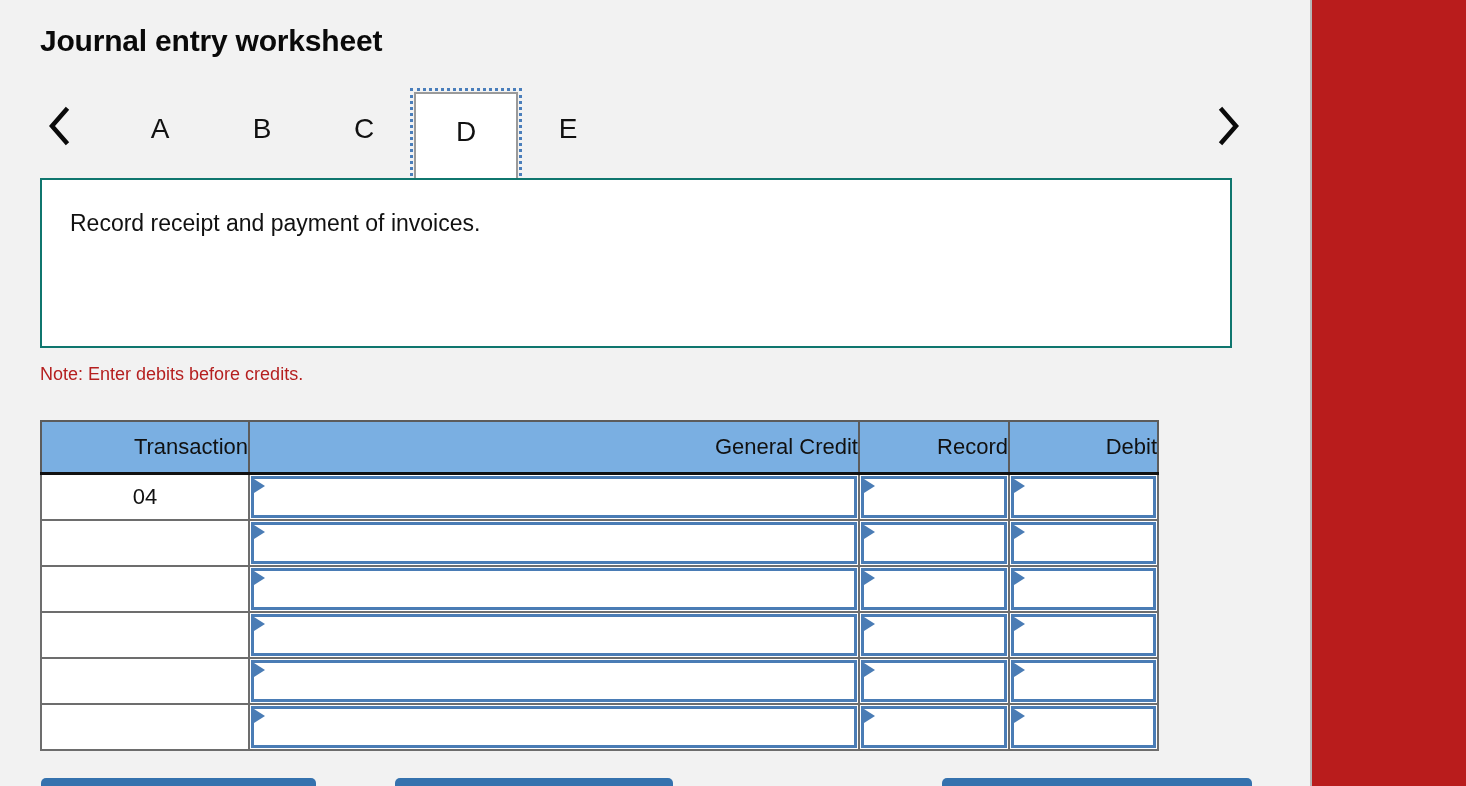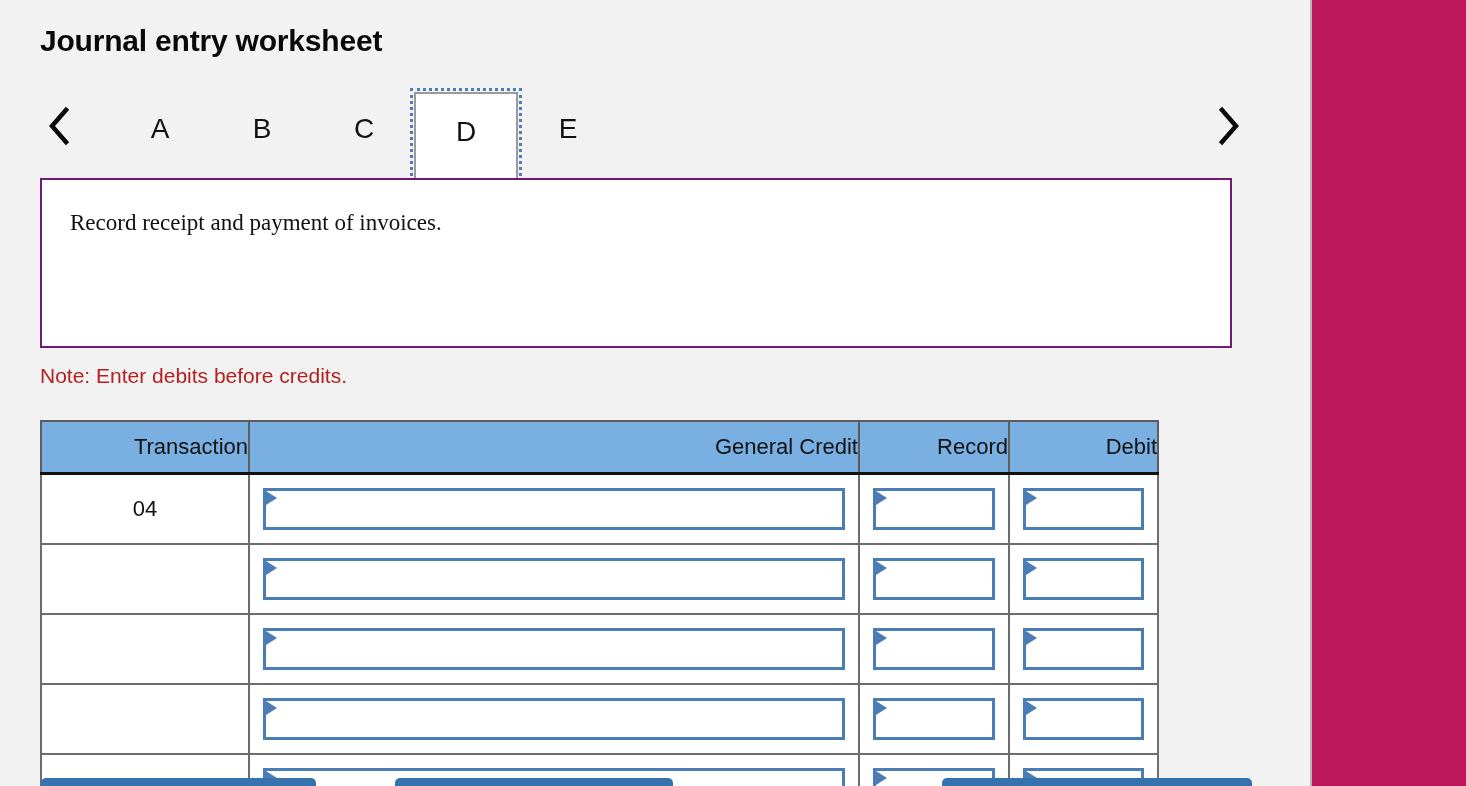--- a/index.html
+++ b/index.html
@@ -10,21 +10,21 @@
     overflow: hidden;
     background: #ffffff;
     font-family: "Liberation Sans", sans-serif;
   }
 
   
   #page {
     position: relative;
     width: 1466px;
     height: 786px;
-    background: #be185d;
+    background: #b91c1c;
   }
 
   #content-pane {
     position: absolute;
     left: 0; top: 0;
     width: 1310px;
     height: 786px;
     background: #f2f2f2;
     overflow: hidden;
   }
@@ -97,36 +97,35 @@
   }
   .tab.selected .tab-label { padding-bottom: 14px; }
 
   
   #description-box {
     position: absolute;
     left: 40px; top: 178px;
     width: 1192px;
     height: 170px;
     background: #ffffff;
-    border: 2px solid #701a75;
-    font-family: Liberation Serif, serif;
+    border: 2px solid #0f766e;
   }
   #description-text {
     position: absolute;
     left: 28px; top: 30px;
     font-size: 23px;
     color: #111111;
     white-space: nowrap;
   }
 
   
   #note-text {
     position: absolute;
     left: 40px; top: 364px;
-    font-size: 21px;
+    font-size: 18px;
     color: #b51f1f;
     white-space: nowrap;
   }
 
   
   #journal-table {
     position: absolute;
     left: 40px; top: 420px;
     width: 1117px;
     border-collapse: collapse;
@@ -140,21 +139,21 @@
     height: 52px;
     border: 2px solid #5c5c5c;
     border-bottom: 3px solid #111111;
     text-align: right;
     vertical-align: middle;
   }
   #journal-table td {
     border: 2px solid #6d6d6d;
     height: 46px;
     background: #ffffff;
-    padding: 12px;
+    padding: 0;
     vertical-align: middle;
   }
   .col-transaction { width: 208px; }
   .col-journal     { width: 610px; }
   .col-debit       { width: 150px; }
   .col-credit      { width: 149px; }
 
   .txn-cell {
     text-align: center;
     font-size: 22px;

